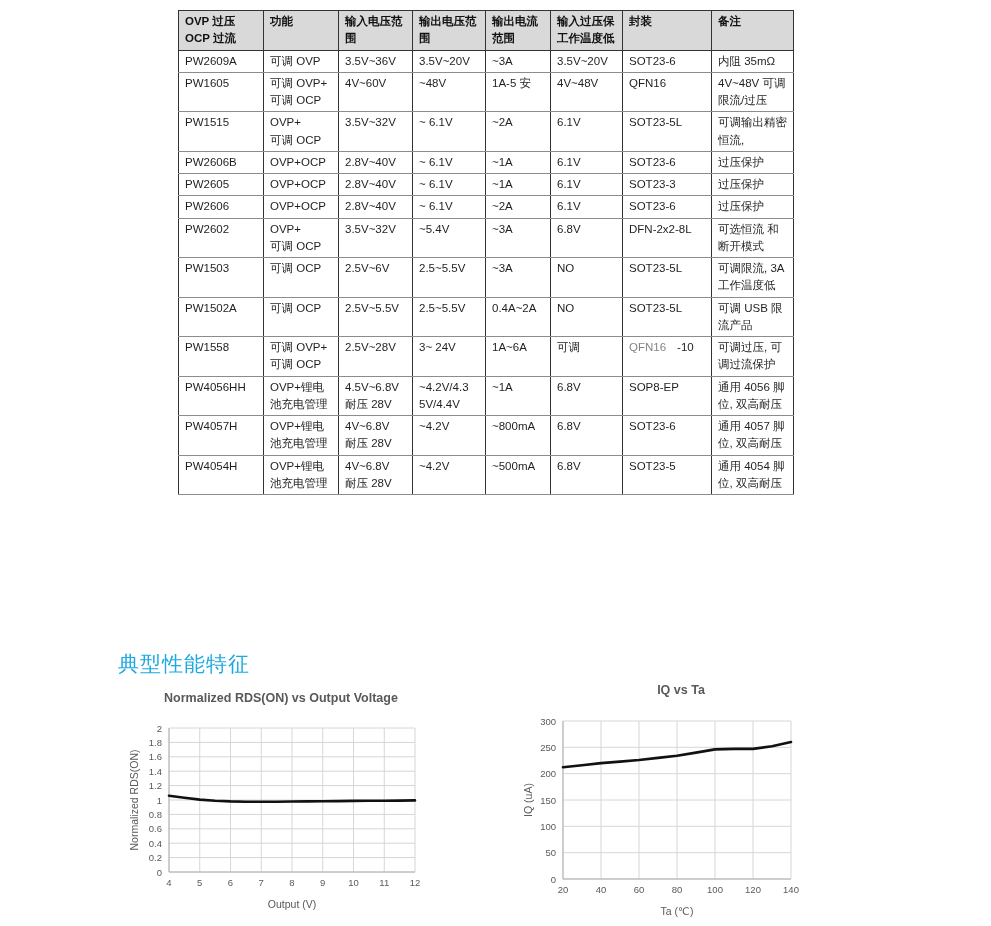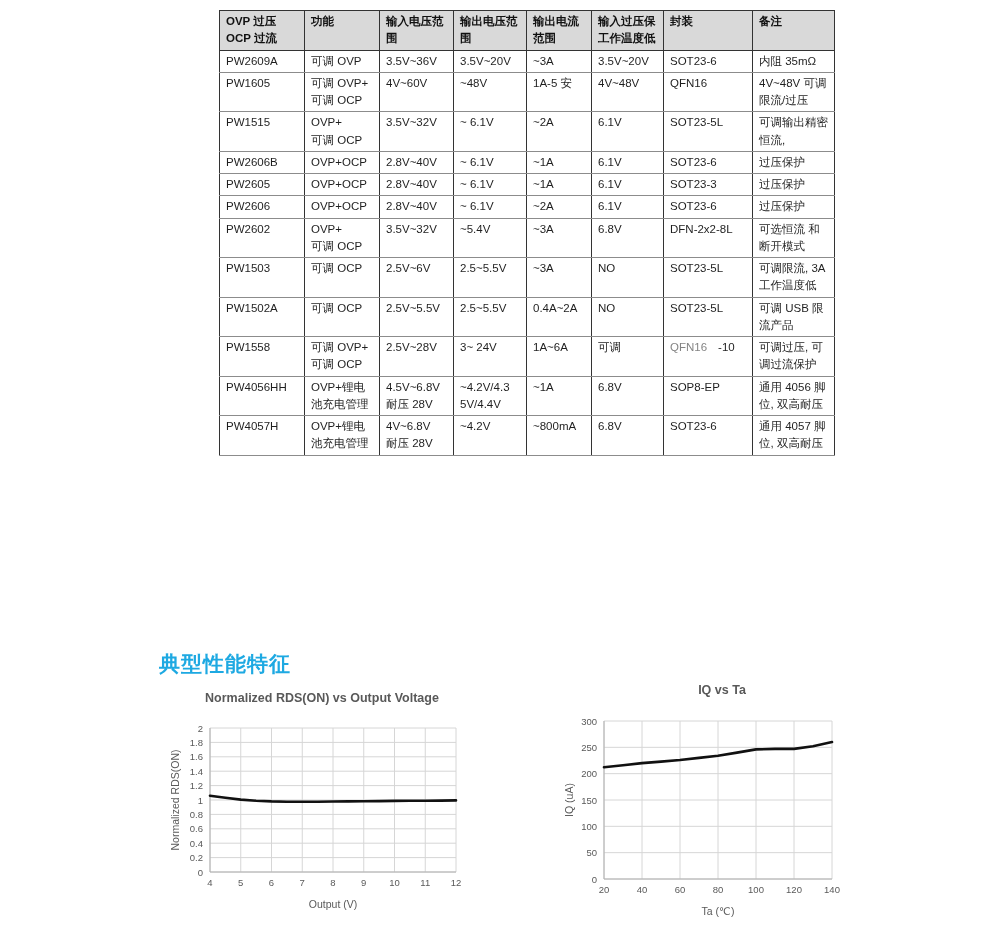--- a/index.html
+++ b/index.html
@@ -1,20 +1,19 @@
 <!DOCTYPE html>
 <html><head>
 <meta charset="utf-8">
 <style>
   html, body { margin:0; padding:0; background:#ffffff; }
   .page {
     position:relative; width:843px; height:926px; background:#ffffff;
     font-family:"Liberation Sans","DejaVu Sans",sans-serif; color:#1f1f1f;
     overflow:hidden;
-    margin-left:41px;
   }
   
   table.spec {
     position:absolute; left:178px; top:10px; width:615px;
     border-collapse:collapse; table-layout:fixed;
     font-size:11.5px; line-height:1.5;
     border:1px solid #333333;
   }
   table.spec th, table.spec td {
     border-right:1px solid #333333;
@@ -24,21 +23,21 @@
     white-space:pre-line; overflow:hidden;
   }
   table.spec thead th {
     background:#d9d9d9; font-weight:bold; color:#111;
     border-bottom:1px solid #333333;
   }
   table.spec td:last-child, table.spec th:last-child { border-right:none; }
   
   .section-title {
     position:absolute; left:118px; top:650px;
-    font-size:21px; font-weight:bold; letter-spacing:1px;
+    font-size:21px; font-weight:normal; letter-spacing:1px;
   }
   
   .chart { position:absolute; }
   #chart-0 { left:120px; top:686px; width:322px; height:240px; }
   #chart-1 { left:520px; top:678px; width:322px; height:248px; }
   svg text { font-family:"Liberation Sans","DejaVu Sans",sans-serif; }
 </style>
 </head>
 <body>
 
@@ -194,20 +193,32 @@
           <td>PW4057H</td>
           <td>OVP+锂电
 池充电管理</td>
           <td>4V~6.8V
 耐压 28V</td>
           <td>~4.2V</td>
           <td>~800mA</td>
           <td>6.8V</td>
           <td>SOT23-6</td>
           <td>通用 4057 脚位, 双高耐压</td>
+        </tr>
+        <tr>
+          <td>PW4054H</td>
+          <td>OVP+锂电
+池充电管理</td>
+          <td>4V~6.8V
+耐压 28V</td>
+          <td>~4.2V</td>
+          <td>~500mA</td>
+          <td>6.8V</td>
+          <td>SOT23-5</td>
+          <td>通用 4054 脚位, 双高耐压</td>
         </tr>
       </tbody>
   </table>
 
   <div class="section-title" style="color: rgb(30, 169, 226);">典型性能特征</div>
 
   <div class="chart" id="chart-0"><svg viewBox="0 0 322 240" width="322" height="240">
         <line x1="49" y1="42" x2="49" y2="186" stroke="#d6d6d6" stroke-width="1"></line>
         <line x1="79.75" y1="42" x2="79.75" y2="186" stroke="#d6d6d6" stroke-width="1"></line>
         <line x1="110.5" y1="42" x2="110.5" y2="186" stroke="#d6d6d6" stroke-width="1"></line>

